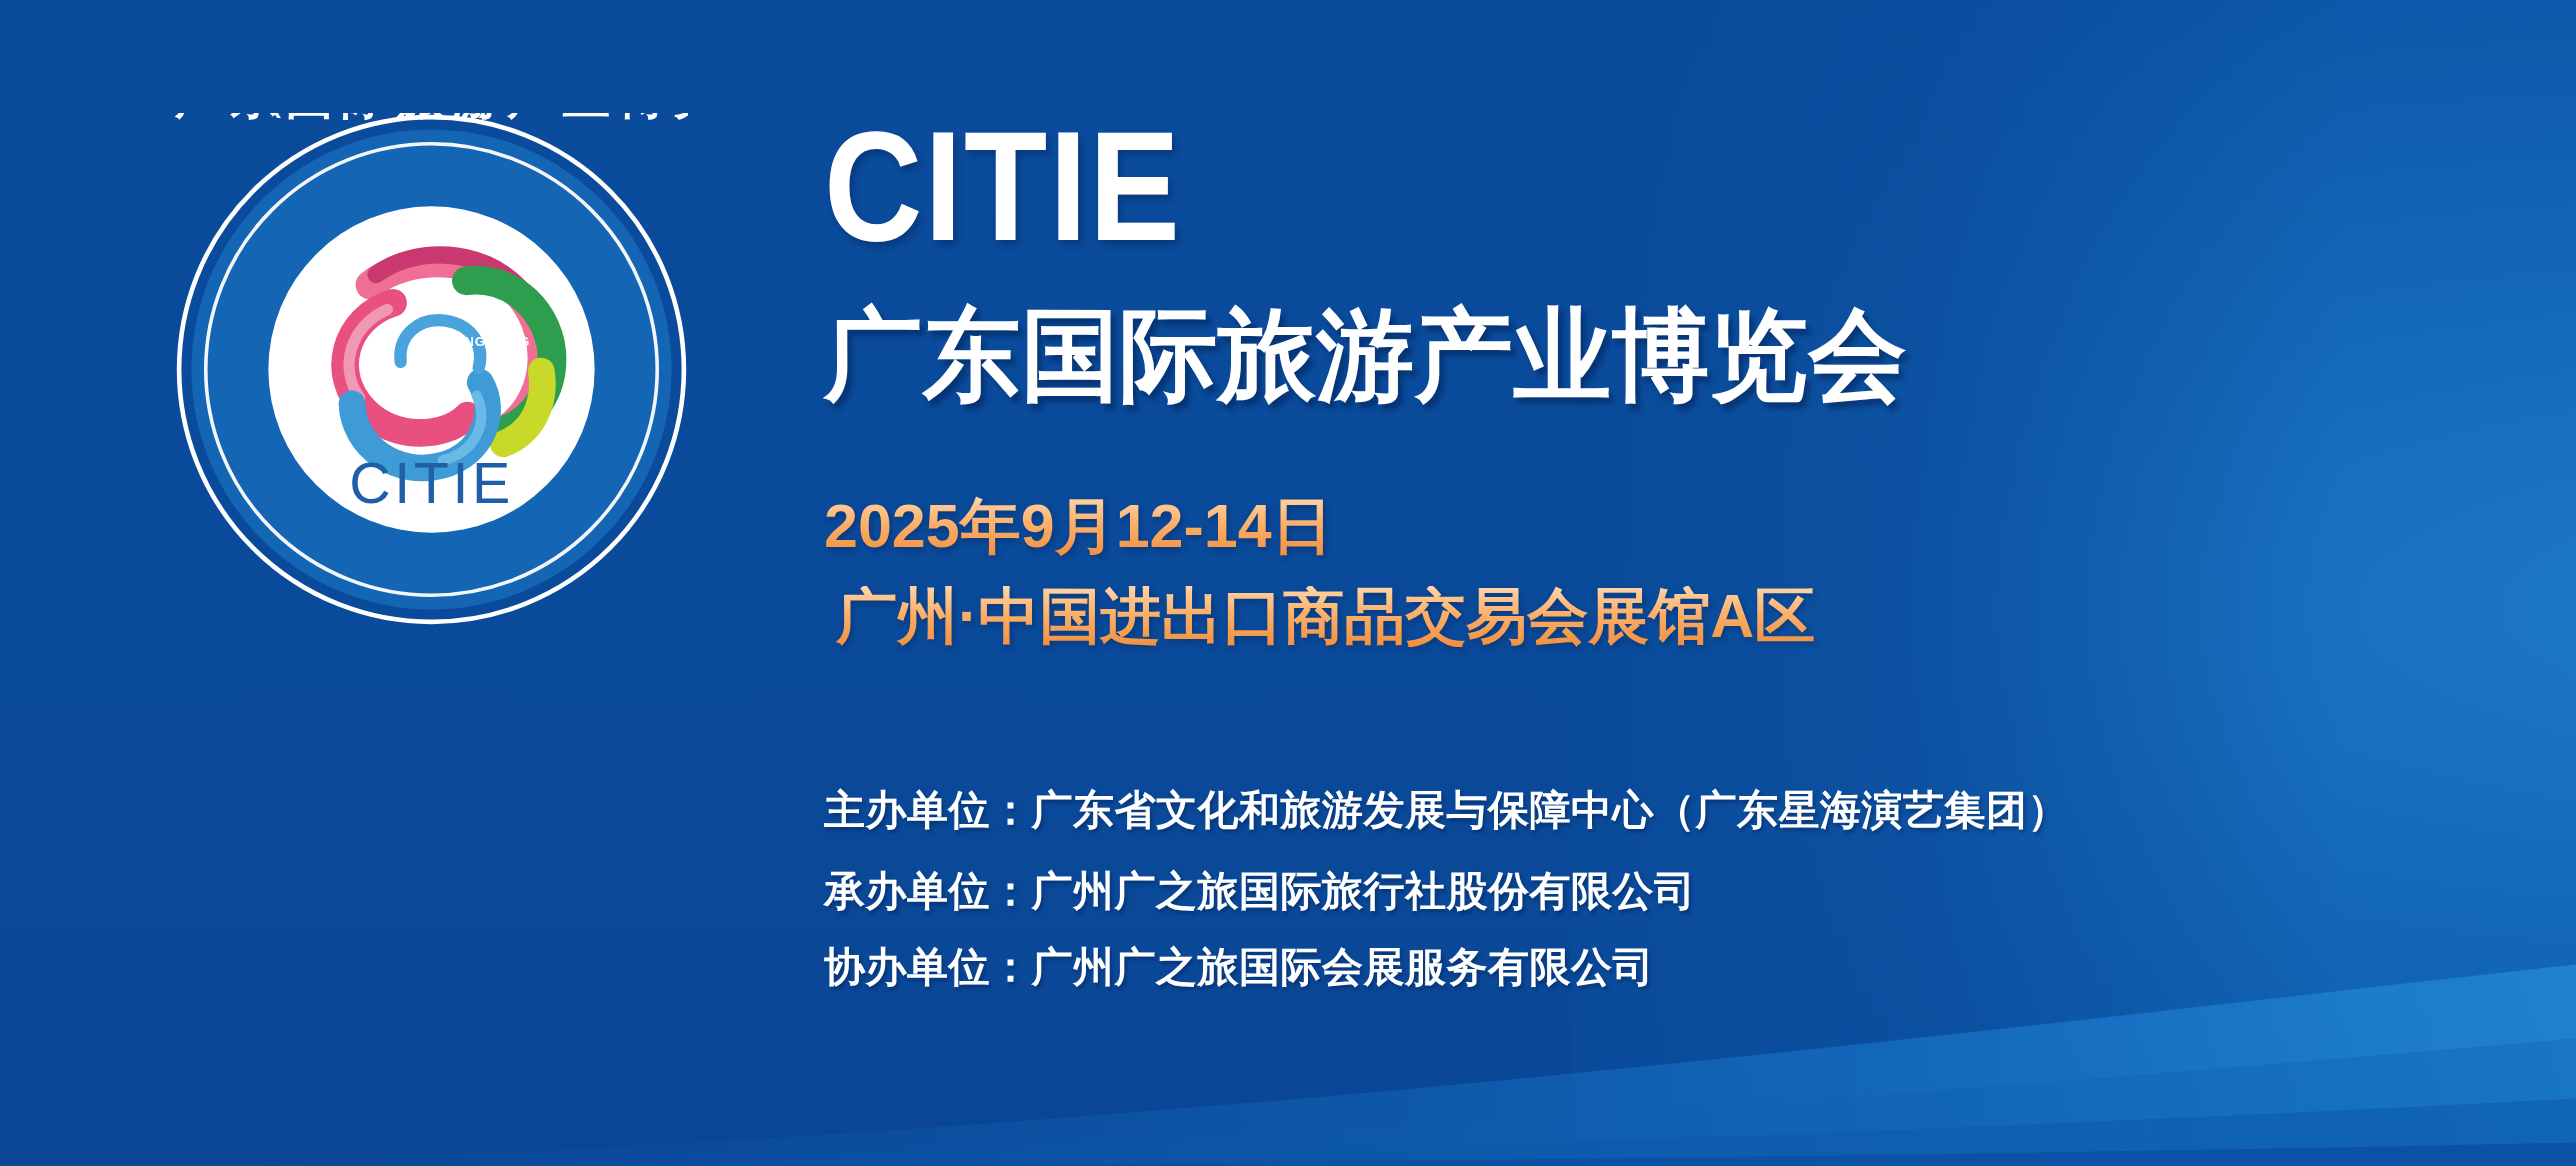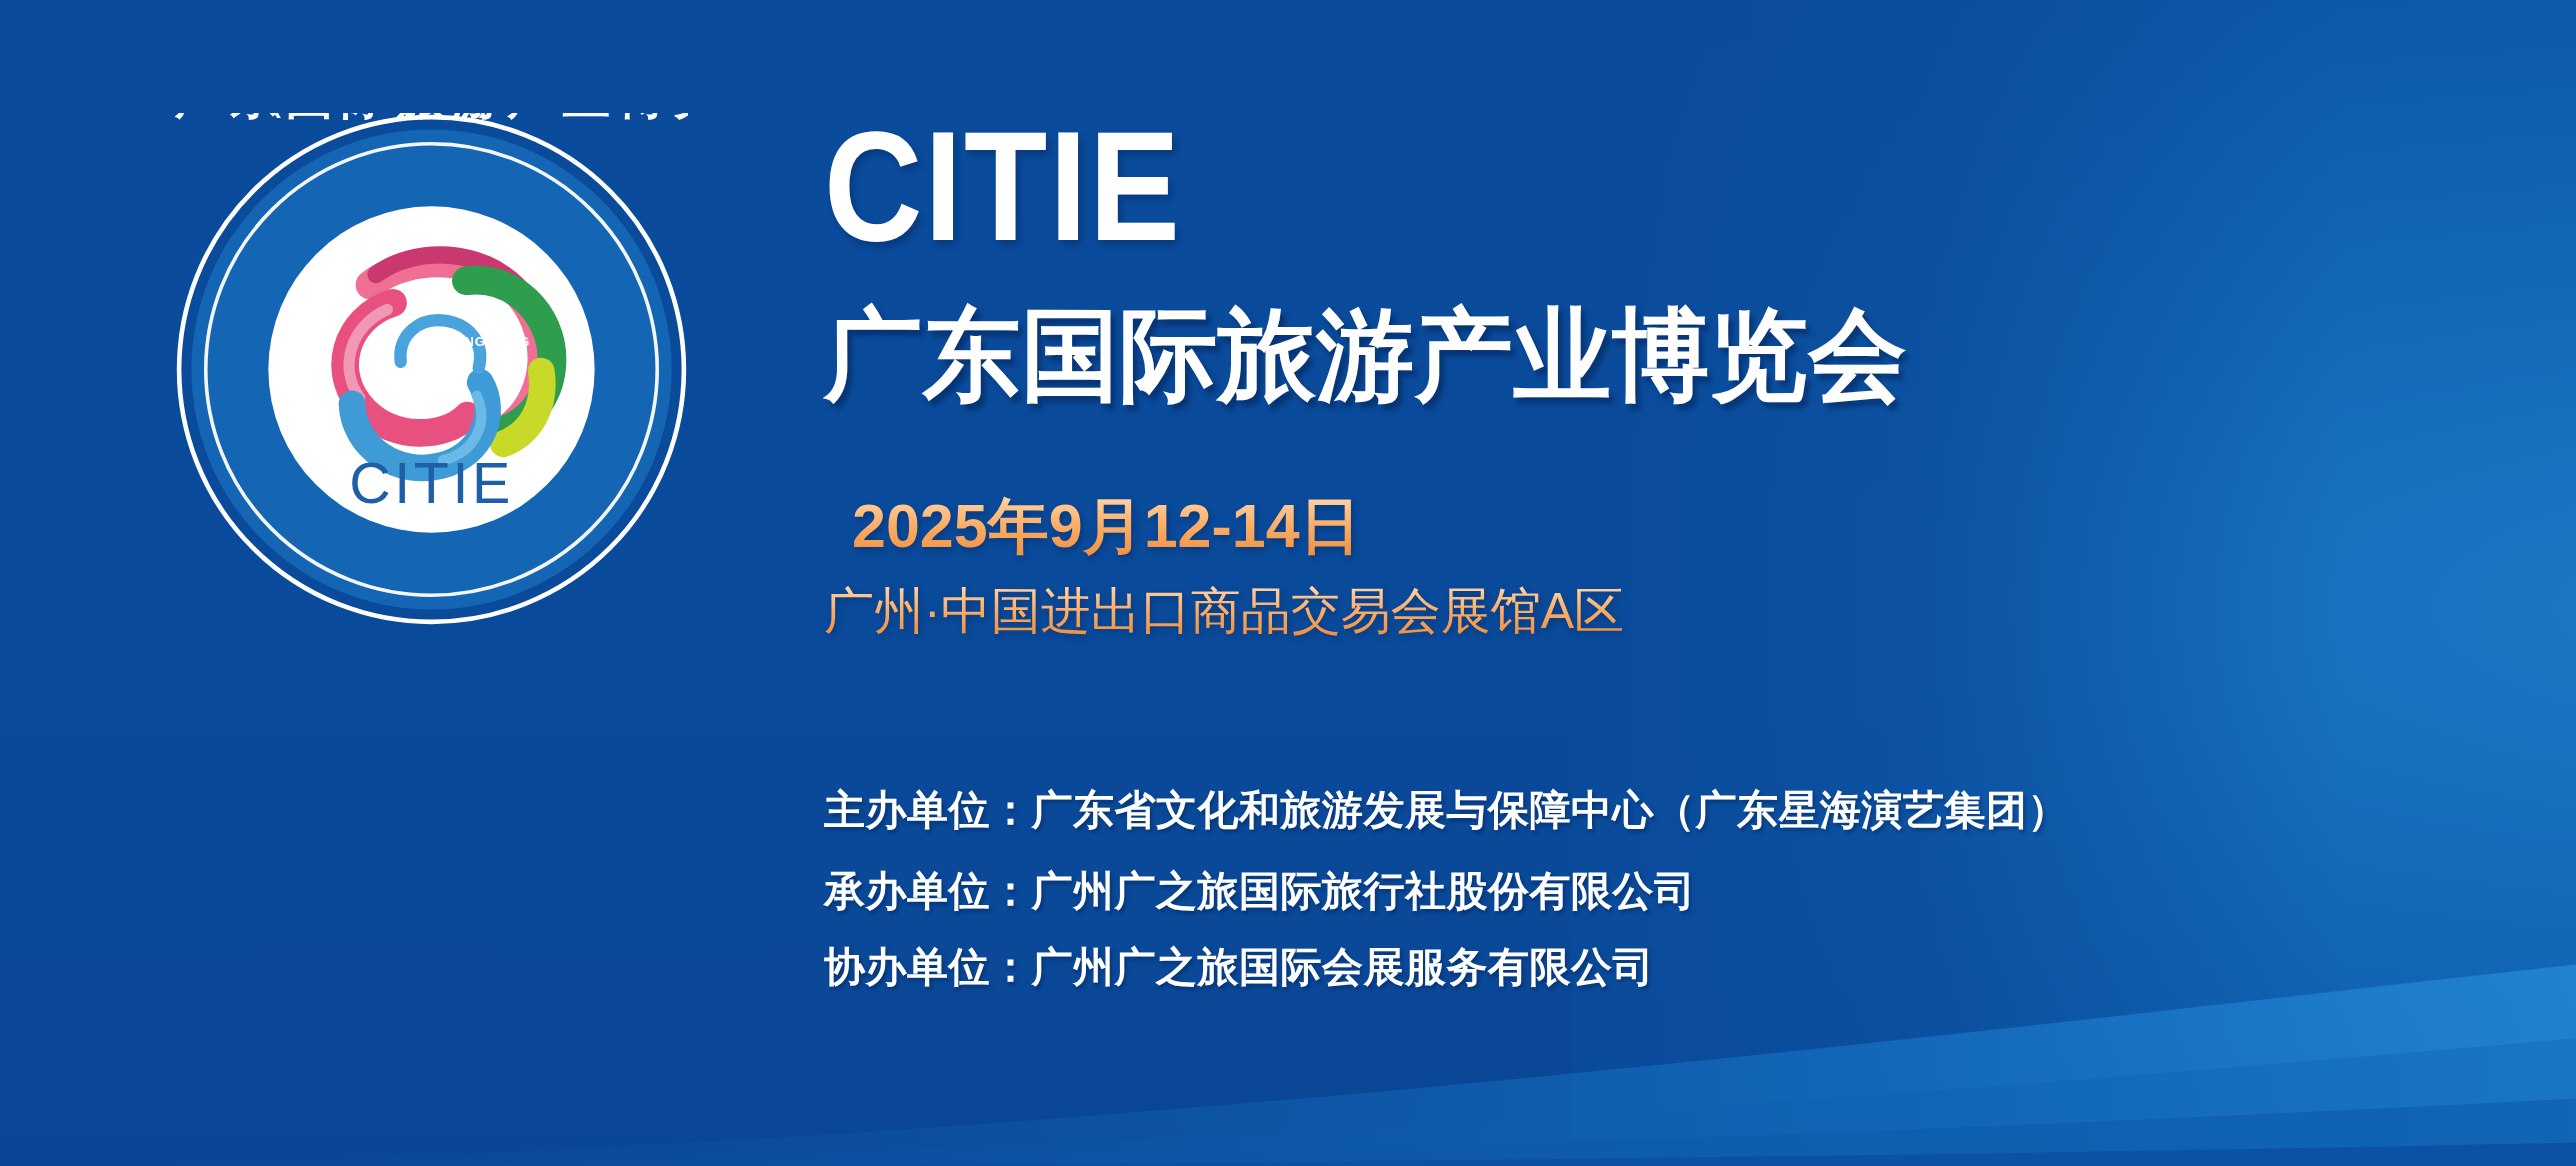--- a/index.html
+++ b/index.html
@@ -55,25 +55,24 @@
   }
   .date-line{
     position:absolute;left:0;top:496px;
     font-size:61px;line-height:1;font-weight:700;
     letter-spacing:0px;
     background:linear-gradient(180deg,#ffd5a8 0%,#fcb06a 45%,#f08f3e 100%);
     -webkit-background-clip:text;background-clip:text;
     color:transparent;-webkit-text-fill-color:transparent;
     text-shadow:none;
     filter:drop-shadow(2.6px 3.6px 3.1px rgba(2,26,70,.38));
-    margin-left:28px;
   }
   .venue-line{
-    position:absolute;left:0;top:586px;
-    font-size:50px;line-height:1;font-weight:400;
+    position:absolute;left:12px;top:586px;
+    font-size:61px;line-height:1;font-weight:700;
     background:linear-gradient(180deg,#ffd5a8 0%,#fcb06a 45%,#f08f3e 100%);
     -webkit-background-clip:text;background-clip:text;
     color:transparent;-webkit-text-fill-color:transparent;
     filter:drop-shadow(2.6px 3.6px 3.1px rgba(2,26,70,.38));
   }
   .org{
     position:absolute;left:0;
     font-size:41px;line-height:1;font-weight:600;color:#ffffff;
     letter-spacing:0.5px;
     text-shadow:2.1px 2.6px 3.6px rgba(2,26,70,.40);

